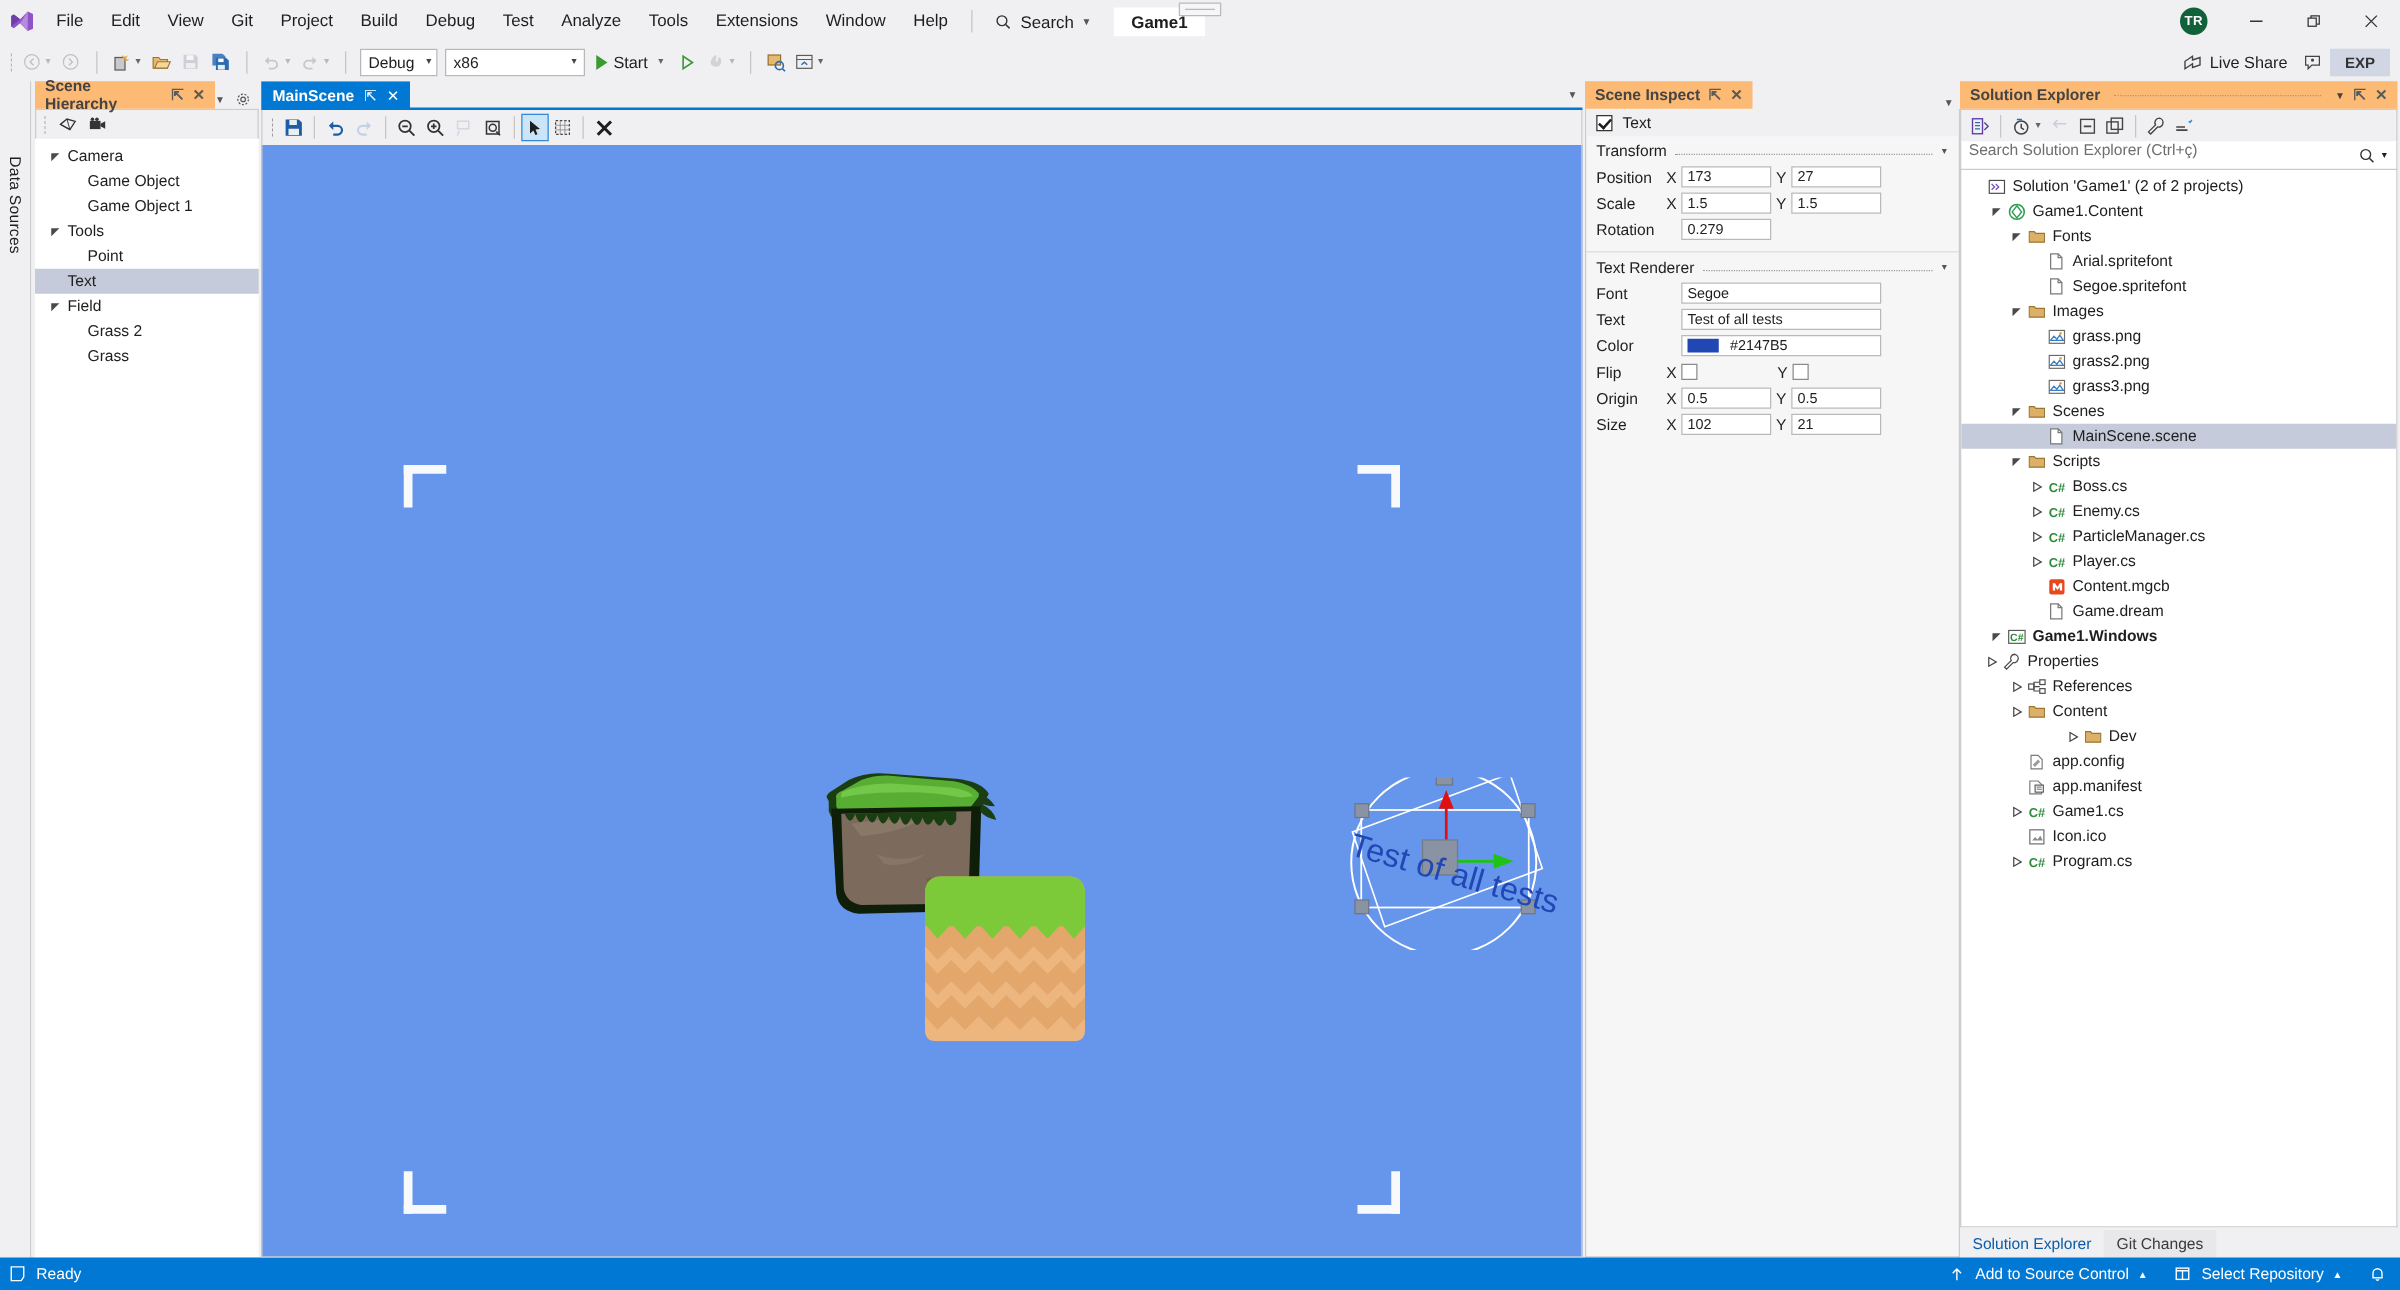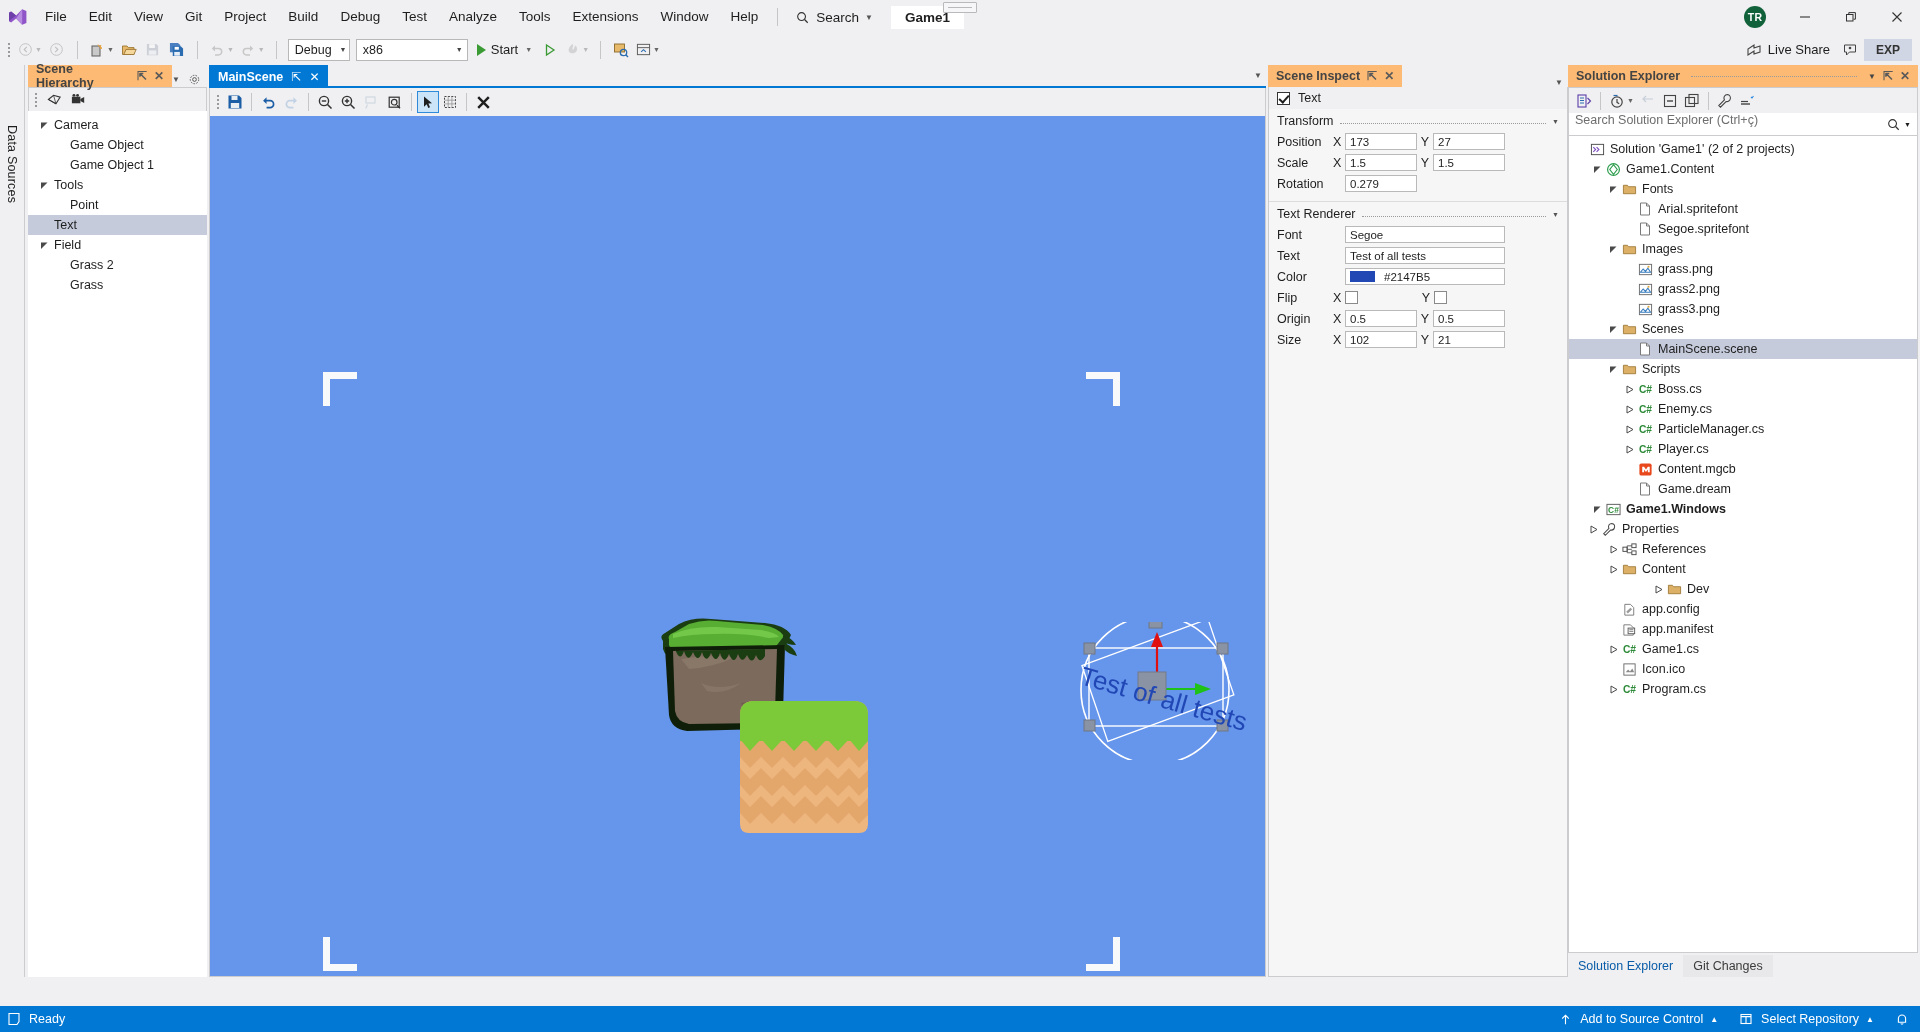--- a/index.html
+++ b/index.html
@@ -131,21 +131,21 @@
   .se-tree { flex: 1; background: #fff; border: 1px solid #ccccce; border-top: none; font-size: 12.5px; padding-top: 3px; overflow: hidden; }
   .se-tabs { height: 24px; display: flex; align-items: flex-end; background: #f0eff1; }
   .se-tab { height: 22px; display: flex; align-items: center; padding: 0 10px; font-size: 12.5px; color: #0a5ca8; background: #f0eff1; }
   .se-tab.inactive { background: #e8e8ea; color: #3b3b3b; }
 
   
   .ic { width: 16px; height: 16px; display: inline-flex; align-items: center; justify-content: center; flex: none; }
   .ic svg { display: block; }
 
   
-  .statusbar { height: 26px; background: #0078d4; color: #fff; display: flex; align-items: center; font-size: 12.5px; flex: none; margin-top: 29px; }
+  .statusbar { height: 26px; background: #0078d4; color: #fff; display: flex; align-items: center; font-size: 12.5px; flex: none; }
   .sb-left { display: flex; align-items: center; gap: 7px; padding-left: 6px; }
   .sb-right { margin-left: auto; display: flex; align-items: center; }
   .sb-item { display: flex; align-items: center; gap: 7px; padding: 0 10px; height: 26px; }
   .sb-caret { font-size: 8px; }
 </style>
 </head>
 <body>
 
 <div id="app">
 

